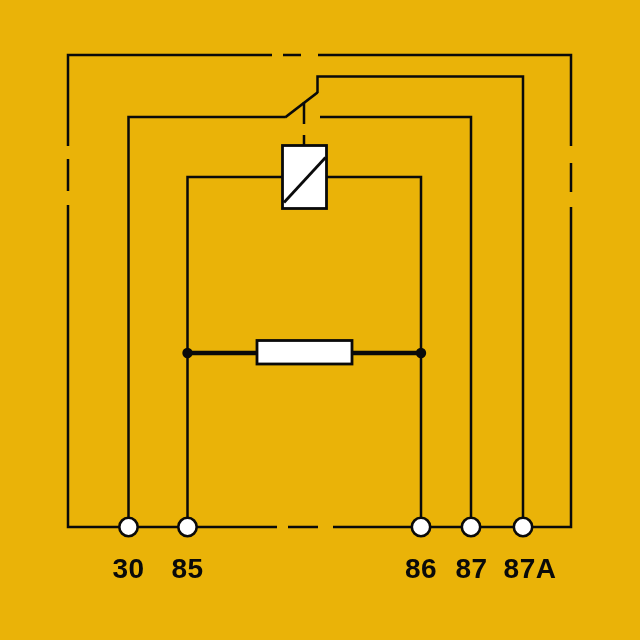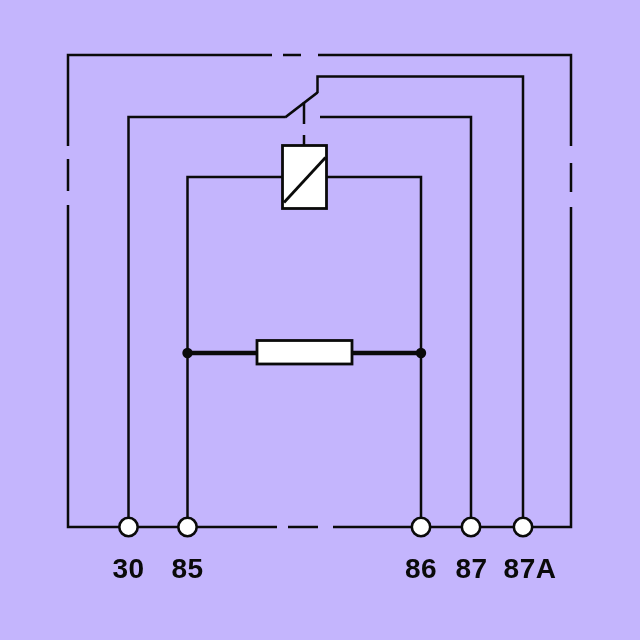--- a/index.html
+++ b/index.html
@@ -3,21 +3,21 @@
 <meta charset="utf-8">
 <style>
   html, body {
     margin: 0;
     padding: 0;
     background: #ffffff;
   }
   .stage {
     width: 640px;
     height: 640px;
-    background: #c4b5fd;
+    background: #eab308;
     position: relative;
     overflow: hidden;
     font-family: "Liberation Sans", sans-serif;
   }
   svg { display: block; }
   .lbl {
     font-family: "Liberation Sans", sans-serif;
     font-weight: bold;
     font-size: 28px;
     letter-spacing: 0.5px;

